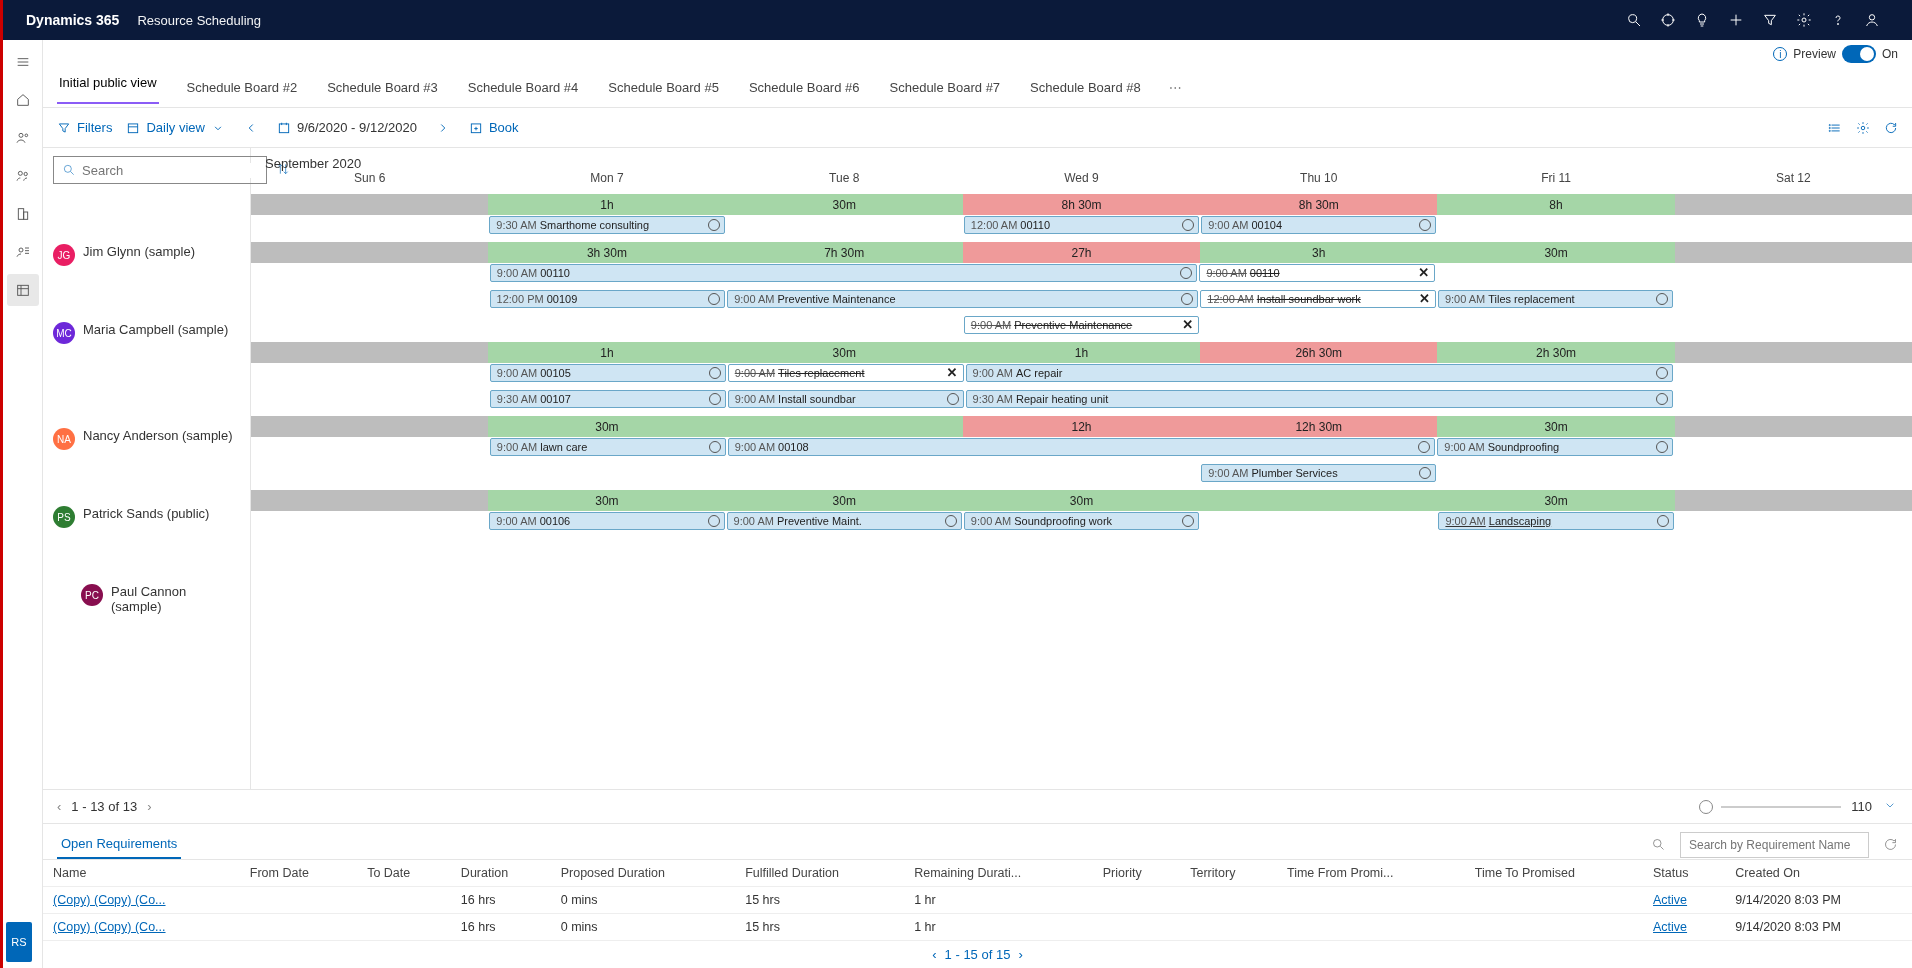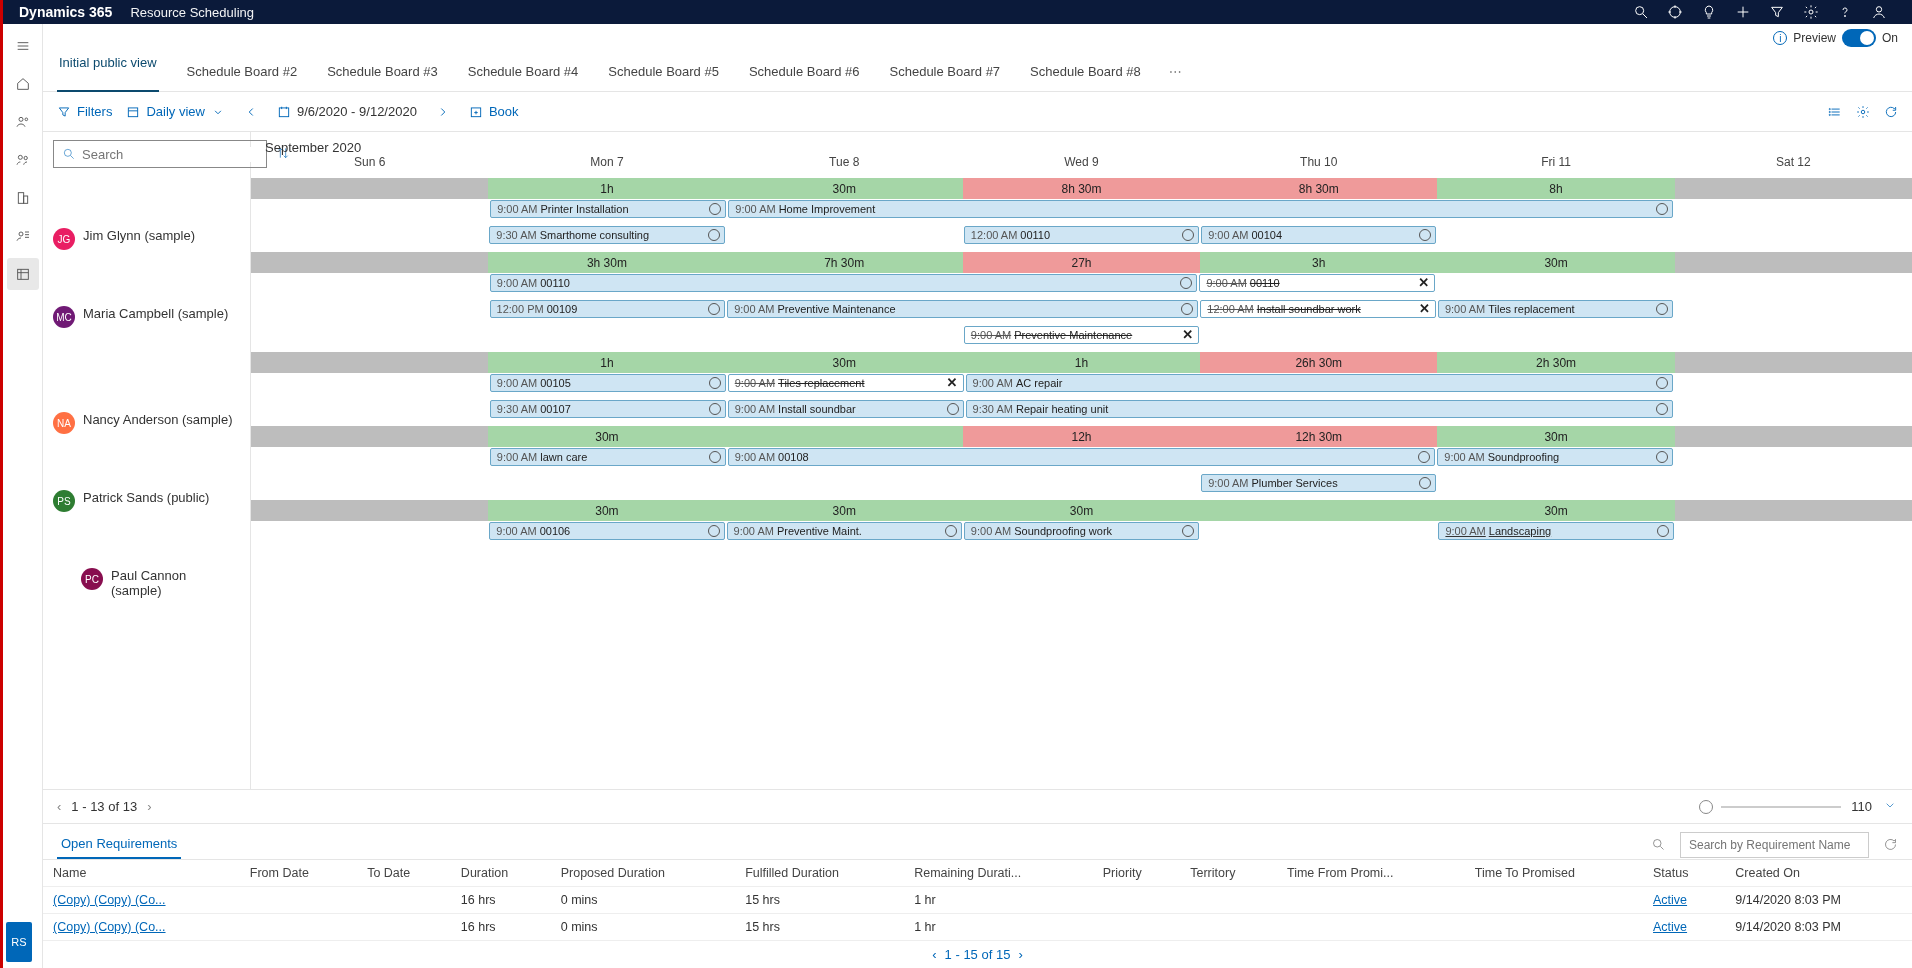--- a/index.html
+++ b/index.html
@@ -1,20 +1,20 @@
 <!DOCTYPE html>
 <html><head>
 <meta charset="utf-8">
 <style>
 * { box-sizing: border-box; margin: 0; padding: 0; }
 body { font-family: "Segoe UI", Arial, sans-serif; font-size: 13px; color: #333; background: #fff; overflow: hidden; }
 .app { display: flex; flex-direction: column; height: 968px; width: 1912px; border-left: 3px solid #c00; }
 
 
-.topbar { height: 24px; background: #0b1a3a; color: #fff; display: flex; align-items: center; padding: 0 16px; }
+.topbar { height: 40px; background: #0b1a3a; color: #fff; display: flex; align-items: center; padding: 0 23px; }
 .topbar .brand { font-weight: 600; font-size: 14px; margin-right: 18px; }
 .topbar .module { font-size: 13px; opacity: .95; }
 .topbar .spacer { flex: 1; }
 .topbar .ticon { width: 34px; height: 34px; display: flex; align-items: center; justify-content: center; cursor: pointer; }
 .topbar svg { width: 16px; height: 16px; stroke: #fff; fill: none; stroke-width: 1.5; }
 
 
 .body { flex: 1; display: flex; min-height: 0; }
 .leftrail { width: 40px; background: #fff; border-right: 1px solid #e5e5e5; display: flex; flex-direction: column; align-items: center; padding-top: 6px; gap: 6px; }
 .leftrail .ricon { width: 32px; height: 32px; display: flex; align-items: center; justify-content: center; color: #555; cursor: pointer; border-radius: 3px; }
@@ -25,21 +25,21 @@
 
 
 .previewrow { height: 28px; display: flex; align-items: center; justify-content: flex-end; padding-right: 14px; gap: 6px; font-size: 12px; }
 .previewrow .info { width: 14px; height: 14px; border: 1px solid #0067b8; color: #0067b8; border-radius: 50%; display: inline-flex; align-items: center; justify-content: center; font-size: 10px; }
 .toggle { width: 34px; height: 18px; background: #0067b8; border-radius: 10px; position: relative; }
 .toggle::after { content: ""; position: absolute; right: 2px; top: 2px; width: 14px; height: 14px; background: #fff; border-radius: 50%; }
 
 
 .tabs { display: flex; align-items: center; height: 40px; border-bottom: 1px solid #e5e5e5; padding: 0 14px; gap: 26px; }
 .tabs .tab { color: #444; cursor: pointer; padding: 4px 2px; }
-.tabs .tab.active { color: #0c4a6e; border-bottom: 2px solid #0c4a6e; padding-bottom: 20px; }
+.tabs .tab.active { color: #000000; border-bottom: 2px solid #8b5cf6; padding-bottom: 12px; }
 .tabs .more { color: #666; }
 
 
 .toolbar { display: flex; align-items: center; height: 40px; border-bottom: 1px solid #e5e5e5; padding: 0 14px; gap: 14px; color: #0067b8; }
 .toolbar .tbtn { display: flex; align-items: center; gap: 6px; cursor: pointer; }
 .toolbar svg { width: 14px; height: 14px; stroke: currentColor; fill: none; stroke-width: 1.6; }
 .toolbar .spacer { flex: 1; }
 .toolbar .nav-arrow { width: 24px; display: flex; justify-content: center; cursor: pointer; }
 .toolbar .daterange { color: #333; text-align: right; }
 
@@ -316,21 +316,21 @@
             <div class="sorticon"><svg viewBox="0 0 24 24" width="16" height="16" stroke="currentColor" fill="none">
                   <path d="M8 5v14M8 5l-3 3M8 5l3 3M16 19V5M16 19l-3-3M16 19l3-3"></path>
                 </svg></div>
           </div>
           <div class="reslist" id="reslist" style="padding-top: 46px;">
               <div class="resrow" style="height: 78px;">
                 <div class="avatar" style="background: rgb(233, 30, 99);">JG</div>
                 <div>Jim Glynn (sample)</div>
               </div>
               <div class="resrow" style="height: 106px;">
-                <div class="avatar" style="background: #701a75;">MC</div>
+                <div class="avatar" style="background: #6d28d9;">MC</div>
                 <div>Maria Campbell (sample)</div>
               </div>
               <div class="resrow" style="height: 78px;">
                 <div class="avatar" style="background: rgb(255, 112, 67);">NA</div>
                 <div>Nancy Anderson (sample)</div>
               </div>
               <div class="resrow" style="height: 78px;">
                 <div class="avatar" style="background: rgb(46, 125, 50);">PS</div>
                 <div>Patrick Sands (public)</div>
               </div>
@@ -364,30 +364,20 @@
                   <div class="tcell red">
                     <div class="cap">8h 30m</div>
                   </div>
                   <div class="tcell red">
                     <div class="cap">8h 30m</div>
                   </div>
                   <div class="tcell green">
                     <div class="cap">8h</div>
                   </div>
                   <div class="tcell gray"></div>
-                </div>
-                <div class="booking-row">
-                  <div class="dcell"></div>
-                  <div class="dcell" style="flex: 1 1 0%;">
-                    <div class="booking"><span class="btime">9:00 AM</span><span class="btitle">Printer Installation</span><span class="bstat"></span></div>
-                  </div>
-                  <div class="dcell" style="flex: 4 1 0%;">
-                    <div class="booking"><span class="btime">9:00 AM</span><span class="btitle">Home Improvement</span><span class="bstat"></span></div>
-                  </div>
-                  <div class="dcell"></div>
                 </div>
                 <div class="booking-row">
                   <div class="dcell"></div>
                   <div class="dcell" style="flex: 1 1 0%;">
                     <div class="booking"><span class="btime">9:30 AM</span><span class="btitle">Smarthome consulting</span><span class="bstat"></span></div>
                   </div>
                   <div class="dcell"></div>
                   <div class="dcell" style="flex: 1 1 0%;">
                     <div class="booking"><span class="btime">12:00 AM</span><span class="btitle">00110</span><span class="bstat"></span></div>
                   </div>

